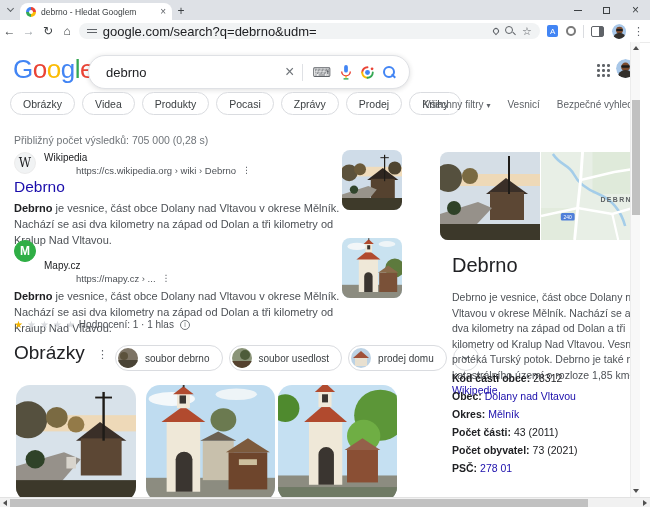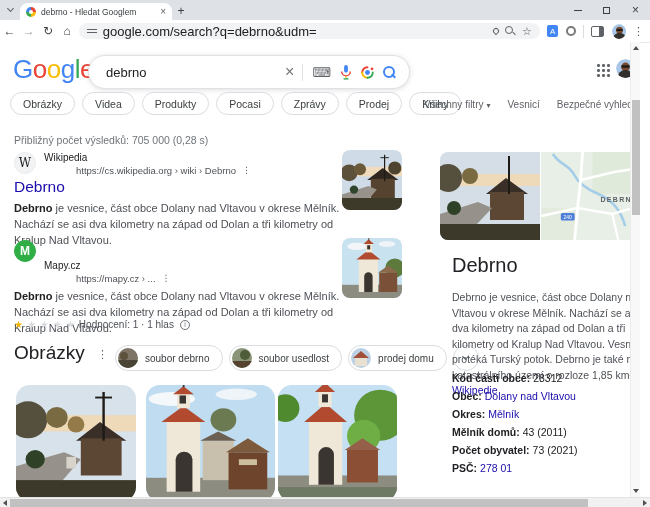--- a/index.html
+++ b/index.html
@@ -433,21 +433,21 @@
         <rect x="20" y="61" width="14" height="7.5" rx="1.5" fill="#4f7fd9"></rect>
         <text x="27" y="67" font-size="5" fill="#ffffff" text-anchor="middle">240</text>
       </svg>
     </div>
     <div class="kp-title">Debrno</div>
     <div class="kp-desc"><span>Debrno je vesnice, část obce Dolany nad Vltavou v okrese Mělník. Nachází se asi dva kilometry na západ od Dolan a tři kilometry od Kralup Nad Vltavou. Vesnicí protéká Turský potok. Debrno je také název katastrálního území o rozloze 1,85 km².</span> <a>Wikipedie</a></div>
 
     <div class="fact f0"><b>Kód části obce:</b><span>28312</span></div>
     <div class="fact f1"><b>Obec:</b><span class="flink">Dolany nad Vltavou</span></div>
     <div class="fact f2"><b>Okres:</b><span class="flink">Mělník</span></div>
-    <div class="fact f3"><b>Mělník domů:</b><span>43 (2011)</span></div>
+    <div class="fact f3"><b>Počet části:</b><span>43 (2011)</span></div>
     <div class="fact f4"><b>Počet obyvatel:</b><span>73 (2021)</span></div>
     <div class="fact f5"><b>PSČ:</b><span class="flink">278 01</span></div>
 
   </div>
 
   <div class="vscroll">
     <span class="tri-up"></span>
     <span class="vthumb"></span>
     <span class="tri-down"></span>
   </div>

